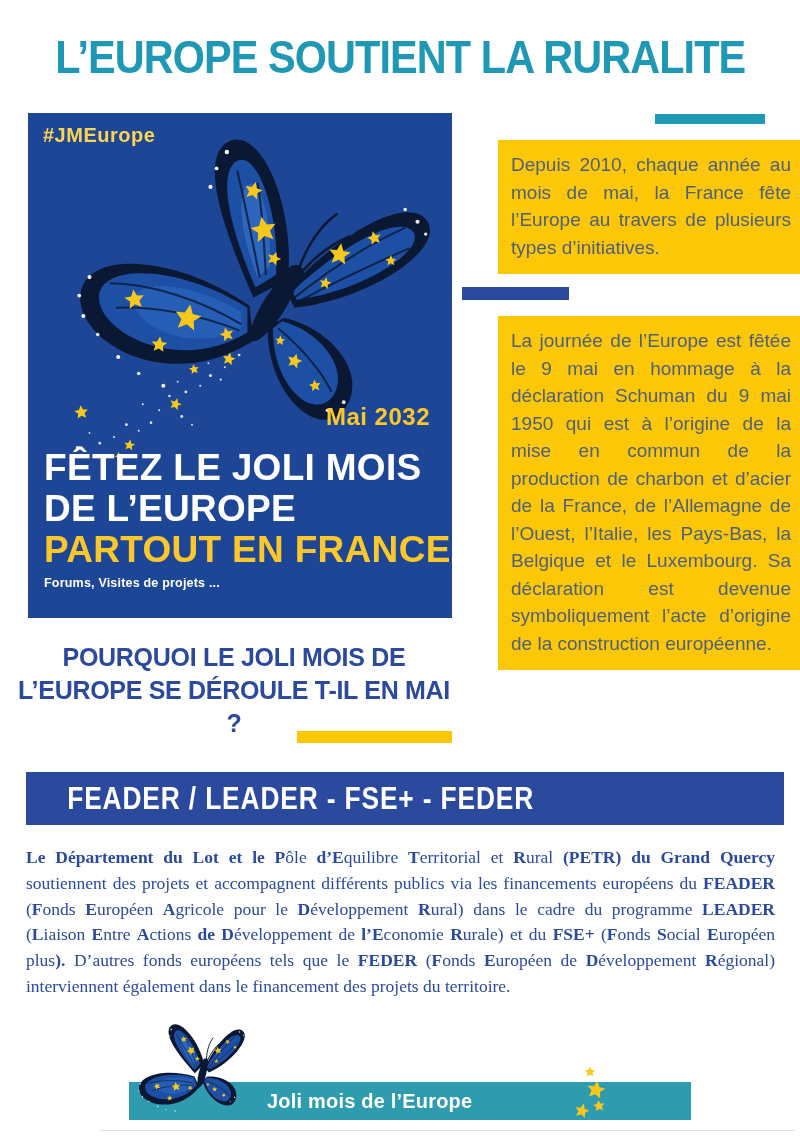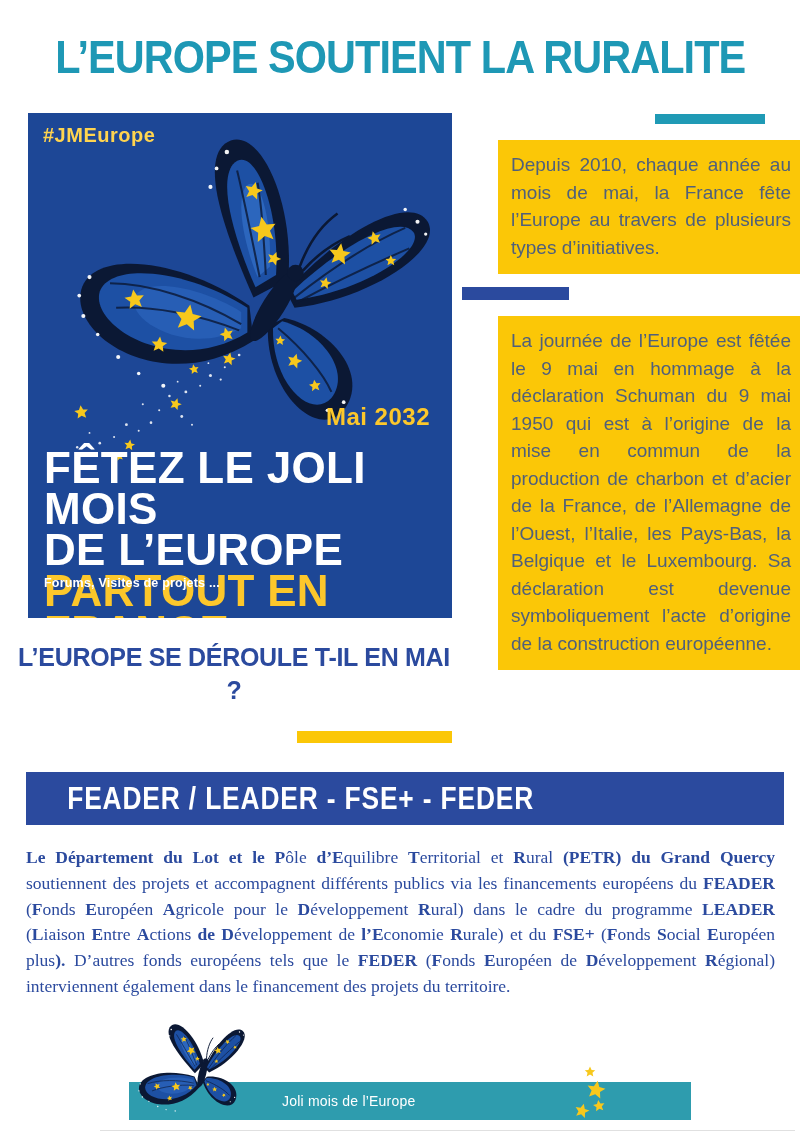--- a/index.html
+++ b/index.html
@@ -16,21 +16,21 @@
     color:var(--teal); font-weight:bold; font-size:46px; letter-spacing:-1px;
     white-space:nowrap;
   }
   .main-title .squeeze { display:inline-block; transform:scaleX(.9); transform-origin:center; }
 
   
   .poster { left:28px; top:113px; width:424px; height:505px; background:var(--poster-blue); overflow:hidden; }
   .poster-art { left:0px; top:4px; }
   .hashtag { left:15px; top:11px; font-size:20px; font-weight:bold; color:#FFD44F; letter-spacing:.5px; }
   .poster-date { right:22px; top:290px; font-size:24px; font-weight:bold; color:var(--poster-yellow); letter-spacing:.5px; }
-  .poster-headline { left:16px; top:334px; font-size:44px; line-height:41px; font-weight:bold; color:#ffffff; letter-spacing:.3px; }
+  .poster-headline { left:16px; top:334px; font-size:37px; line-height:41px; font-weight:bold; color:#ffffff; letter-spacing:.3px; }
   .poster-headline .yellow { color:var(--poster-yellow); }
   .poster-sub { left:16px; top:462px; font-size:12.5px; line-height:17px; font-weight:bold; color:#ffffff; letter-spacing:.2px; }
 
   
   .accent-teal { left:655px; top:114px; width:110px; height:10px; background:var(--teal2); }
   .infobox {
     left:462px; width:306px; background:var(--yellow);
     color:var(--box-text); font-size:19px; line-height:27.5px;
     text-align:justify; padding:11px 13px 13px 13px;margin-left:36px;
   }
@@ -58,21 +58,21 @@
     left:26px; top:845px; width:749px;
     color:var(--blue); font-size:17.5px; line-height:25.8px; text-align:justify;font-family:Liberation Serif, serif;
   }
   .funds-text .b { font-weight:bold; }
 
   
   .footer-bar {
     left:129px; top:1082px; width:562px; height:38px; background:var(--footer-teal);
     display:flex; align-items:center; padding-left:138px;
   }
-  .footer-label { color:#ffffff; font-weight:normal; font-size:14px; letter-spacing:.2px;margin-left:15px; }
+  .footer-label { color:#ffffff; font-weight:bold; font-size:20px; letter-spacing:.2px; }
   .footer-bfly { left:122px; top:1016px; z-index:3; }
   .footer-stars { left:568px; top:1062px; z-index:3; }
   .bottom-line { left:100px; top:1130px; width:695px; height:1px; background:#e0e0e0; }
 </style>
 </head>
 <body>
 
 <div class="abs main-title">
   <span class="squeeze">L’EUROPE SOUTIENT LA RURALITE</span>
 </div>
@@ -197,20 +197,21 @@
     <div>Forums, Visites de projets ...</div>
   </div>
 </div>
 
 <div class="abs accent-teal"></div>
 <div class="abs infobox box1">Depuis 2010, chaque année au mois de mai, la France fête l’Europe au travers de plusieurs types d’initiatives.</div>
 <div class="abs accent-blue"></div>
 <div class="abs infobox box2">La journée de l’Europe est fêtée le 9 mai en hommage à la déclaration Schuman du 9 mai 1950 qui est à l’origine de la mise en commun de la production de charbon et d’acier de la France, de l’Allemagne de l’Ouest, l’Italie, les Pays-Bas, la Belgique et le Luxembourg. Sa déclaration est devenue symboliquement l’acte d’origine de la construction européenne.</div>
 
 <div class="abs question">
+  <div>POURQUOI LE JOLI MOIS DE</div>
   <div>L’EUROPE SE DÉROULE T-IL EN MAI ?</div>
 </div>
 <div class="abs yellow-bar"></div>
 
 <div class="abs banner">
   <span class="squeeze">FEADER / LEADER - FSE+ - FEDER</span>
 </div>
 
 <div class="abs funds-text"><span class="b">Le Département du Lot et le P</span><span>ôle </span><span class="b">d’E</span><span>quilibre </span><span class="b">T</span><span>erritorial et </span><span class="b">R</span><span>ural </span><span class="b">(PETR) du Grand Quercy</span><span> soutiennent des projets et accompagnent différents publics via les financements européens du </span><span class="b">FEADER</span><span> (</span><span class="b">F</span><span>onds </span><span class="b">E</span><span>uropéen </span><span class="b">A</span><span>gricole pour le </span><span class="b">D</span><span>éveloppement </span><span class="b">R</span><span>ural) dans le cadre du programme </span><span class="b">LEADER</span><span> (</span><span class="b">L</span><span>iaison </span><span class="b">E</span><span>ntre </span><span class="b">A</span><span>ctions </span><span class="b">de D</span><span>éveloppement de </span><span class="b">l’E</span><span>conomie </span><span class="b">R</span><span>urale) et du </span><span class="b">FSE+</span><span> (</span><span class="b">F</span><span>onds </span><span class="b">S</span><span>ocial </span><span class="b">E</span><span>uropéen plus</span><span class="b">).</span><span>  D’autres fonds européens tels que le </span><span class="b">FEDER</span><span> (</span><span class="b">F</span><span>onds </span><span class="b">E</span><span>uropéen de </span><span class="b">D</span><span>éveloppement </span><span class="b">R</span><span>égional) interviennent également dans le financement des projets du territoire.</span></div>
 

